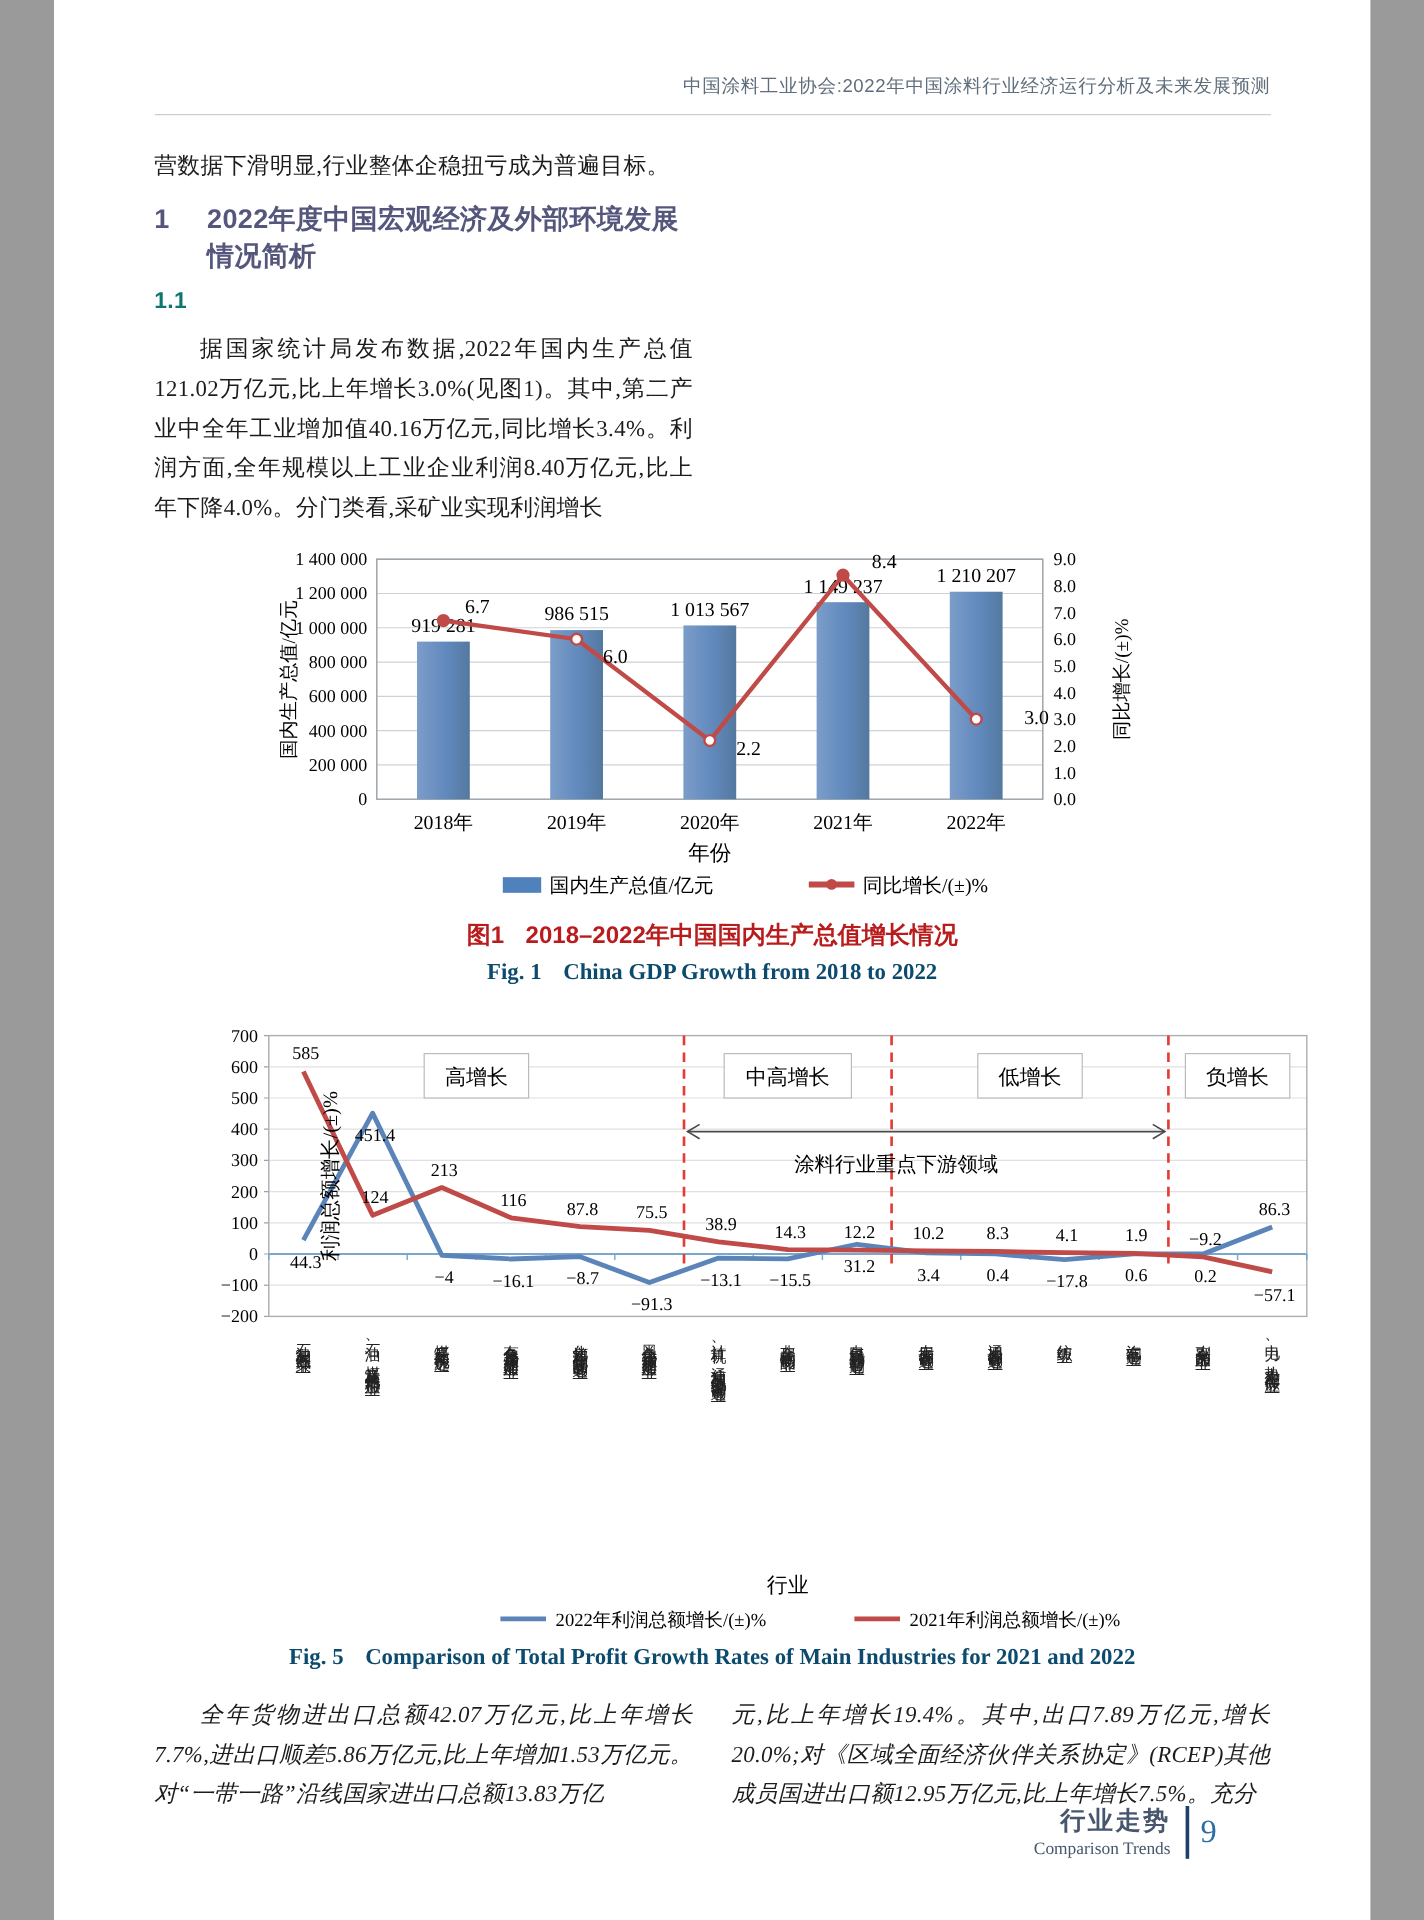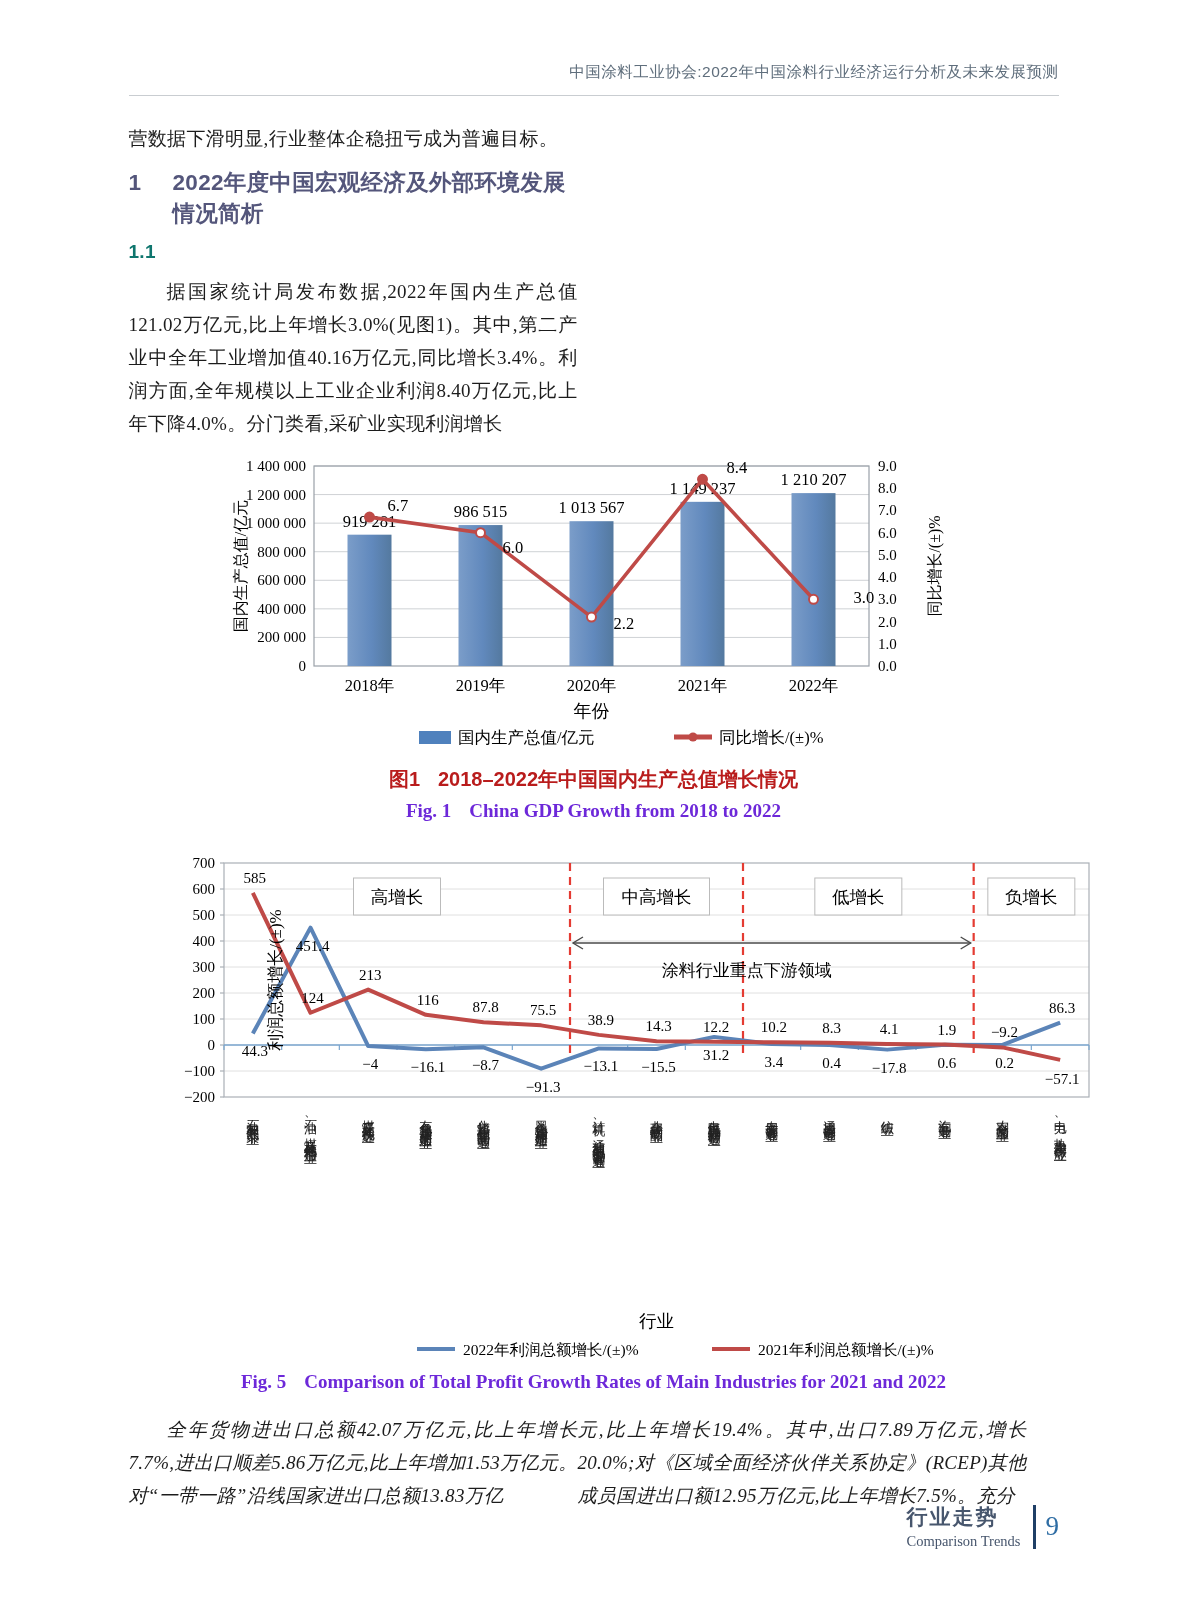--- a/index.html
+++ b/index.html
@@ -1,49 +1,49 @@
 <!DOCTYPE html>
 <html><head>
 <meta charset="utf-8">
 <style>
   * { margin:0; padding:0; box-sizing:border-box; }
   html,body { background:#9a9a9a; }
   .page {
-    width:1187px; height:1600px; background:#ffffff; position:relative;
+    width:1097px; height:1600px; background:#ffffff; position:relative;
     margin:0 auto; overflow:hidden;
     font-family:"Liberation Serif","DejaVu Serif",serif; color:#1c1c1c;
   }
   .content { width:930px; margin:0 auto; padding-top:62px; }
   .running-head { text-align:right; font-size:15.5px; color:#5f6e7c;
     font-family:"Liberation Sans","DejaVu Sans",sans-serif; letter-spacing:.5px;
     padding-bottom:12px; border-bottom:1.5px solid #c9cdd1; }
-  .twocol { display:flex; margin-top:26px; }
+  .twocol { display:flex; gap:32px; margin-top:26px; }
   .col { width:449px; font-size:19px; line-height:33px; text-align:justify; letter-spacing:.3px; }
   .para-indent { text-indent:2em; }
   .sec-h1 { display:flex; gap:0; margin:12px 0 8px 0; color:#54567b;
     font-family:"Liberation Sans","DejaVu Sans",sans-serif; font-weight:bold;
     font-size:22.5px; line-height:31px; text-align:left;}
   .sec-h1 .num { width:44px; flex:0 0 44px; }
   .sec-h2 { display:flex; margin:6px 0 8px 0; color:#0f766e;
     font-family:"Liberation Sans","DejaVu Sans",sans-serif; font-weight:bold;
     font-size:19px; line-height:30px; text-align:left;}
   .sec-h2 .num { width:44px; flex:0 0 44px; }
   .figwrap { position:relative; margin:0 auto; }
   #fig1-wrap { width:740px; margin-top:14px; }
   #fig2-wrap { width:980px; margin-top:26px; }
   svg { display:block; font-family:"Liberation Serif","DejaVu Serif",serif; }
   .caption-cn { text-align:center; font-family:"Liberation Sans","DejaVu Sans",sans-serif;
     font-weight:bold; font-size:20px; margin-top:10px; color:#b91c1c; }
   .caption-en { text-align:center; font-family:"Liberation Serif","DejaVu Serif",serif;
-    font-weight:bold; font-size:19px; margin-top:7px; color:#6d28d9; }
+    font-weight:bold; font-size:19px; margin-top:7px; color:#0c4a6e; }
   .cap-tag { margin-right:18px; }
   .catlab { position:absolute; writing-mode:vertical-rl; text-orientation:upright;
     font-size:13px; line-height:15px; letter-spacing:1.5px; color:#222; width:16px; text-align:left; }
   .footer { position:absolute; right:128px; bottom:50px; display:flex; align-items:center; }
-  .footer .labels { padding-right:12px; }
+  .footer .labels { text-align:right; padding-right:12px; }
   .footer .cn { font-family:"Liberation Sans","DejaVu Sans",sans-serif; font-weight:bold;
     font-size:21px; color:#47566d; letter-spacing:2px; }
   .footer .en { font-size:14.5px; color:#47566d; margin-top:2px; }
   .footer .bar { width:3px; height:44px; background:#1f3f66; }
   .footer .pgnum { font-size:27px; color:#2e6da4; padding-left:10px; font-family:"Liberation Serif","DejaVu Serif",serif; }
 </style>
 </head>
 <body>
 
 <div class="page">

